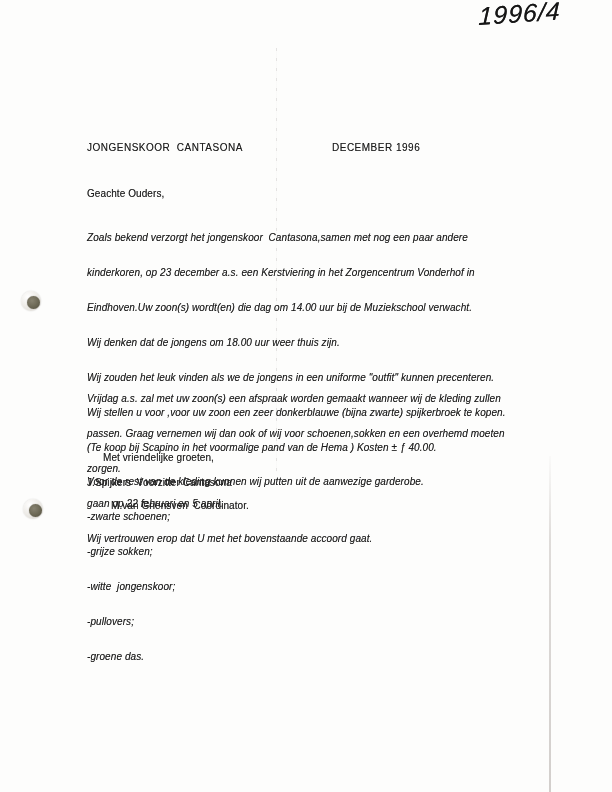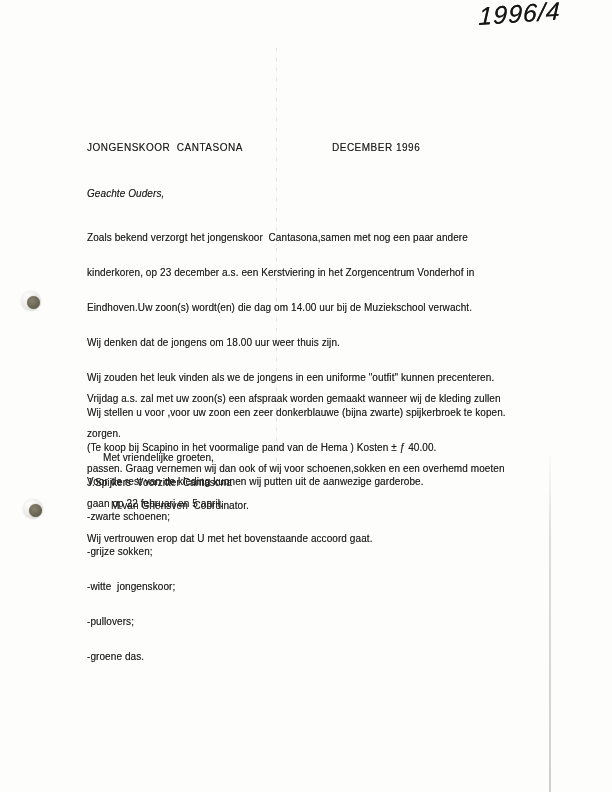--- a/index.html
+++ b/index.html
@@ -17,21 +17,21 @@
   }
   .txt {
     position: absolute;
     font-size: 10px;
     line-height: 11.62px;
     letter-spacing: 0.08px;
     white-space: pre;
     color: #1f1f1f;
     text-shadow: 0 0 0.3px rgba(30,30,30,0.55);
   }
-  .line { white-space: pre; }
+  .line { white-space: pre; font-style: italic; }
   .handwritten {
     position: absolute;
     left: 479px; top: 2px;
     font-family: "Liberation Sans", sans-serif;
     font-style: italic;
     font-size: 25px;
     letter-spacing: 1px;
     color: #161616;
     transform: rotate(-4deg) skewX(-6deg);
     transform-origin: left top;
@@ -85,42 +85,42 @@
   </div>
   <div class="punch" style="left:23px; top:499px;">
     <div class="punch-inner"></div>
   </div>
 
   <div class="handwritten">1996/4</div>
 
   <div class="txt" style="left:87px; top:142px; letter-spacing:0.5px;">JONGENSKOOR  CANTASONA</div>
   <div class="txt" style="left:332px; top:142px; letter-spacing:0.5px;">DECEMBER 1996</div>
 
-  <div class="txt" style="left:87px; top:188px;font-style:italic;">Geachte Ouders,</div>
+  <div class="txt" style="left:87px; top:188px;">Geachte Ouders,</div>
 
   <div class="txt" style="left:87px; top:209px;">
     <div class="line">Zoals bekend verzorgt het jongenskoor  Cantasona,samen met nog een paar andere</div>
     <div class="line">kinderkoren, op 23 december a.s. een Kerstviering in het Zorgencentrum Vonderhof in</div>
     <div class="line">Eindhoven.Uw zoon(s) wordt(en) die dag om 14.00 uur bij de Muziekschool verwacht.</div>
     <div class="line">Wij denken dat de jongens om 18.00 uur weer thuis zijn.</div>
     <div class="line">Wij zouden het leuk vinden als we de jongens in een uniforme "outfit" kunnen precenteren.</div>
     <div class="line">Wij stellen u voor ,voor uw zoon een zeer donkerblauwe (bijna zwarte) spijkerbroek te kopen.</div>
     <div class="line">(Te koop bij Scapino in het voormalige pand van de Hema ) Kosten ± ƒ 40.00.</div>
     <div class="line">Voor de rest van de kleding kunnen wij putten uit de aanwezige garderobe.</div>
     <div class="line">-zwarte schoenen;</div>
     <div class="line">-grijze sokken;</div>
     <div class="line">-witte  jongenskoor;</div>
     <div class="line">-pullovers;</div>
     <div class="line">-groene das.</div>
   </div>
 
   <div class="txt" style="left:87px; top:370px;">
     <div class="line">Vrijdag a.s. zal met uw zoon(s) een afspraak worden gemaakt wanneer wij de kleding zullen</div>
+    <div class="line">passen. Graag vernemen wij dan ook of wij voor schoenen,sokken en een overhemd moeten</div>
     <div class="line">zorgen.</div>
-    <div class="line">passen. Graag vernemen wij dan ook of wij voor schoenen,sokken en een overhemd moeten</div>
     <div class="line">gaan op 22 februari en 5 april.</div>
     <div class="line">Wij vertrouwen erop dat U met het bovenstaande accoord gaat.</div>
   </div>
 
   <div class="txt" style="left:103px; top:452px;">Met vriendelijke groeten,</div>
 
   <div class="txt" style="left:87px; top:477px;">J.Spijkers  Voorzitter Cantasona</div>
   <div class="txt" style="left:87px; top:500px;margin-left:24px;">M.van Griensven  Coördinator.</div>
 
 </div>

